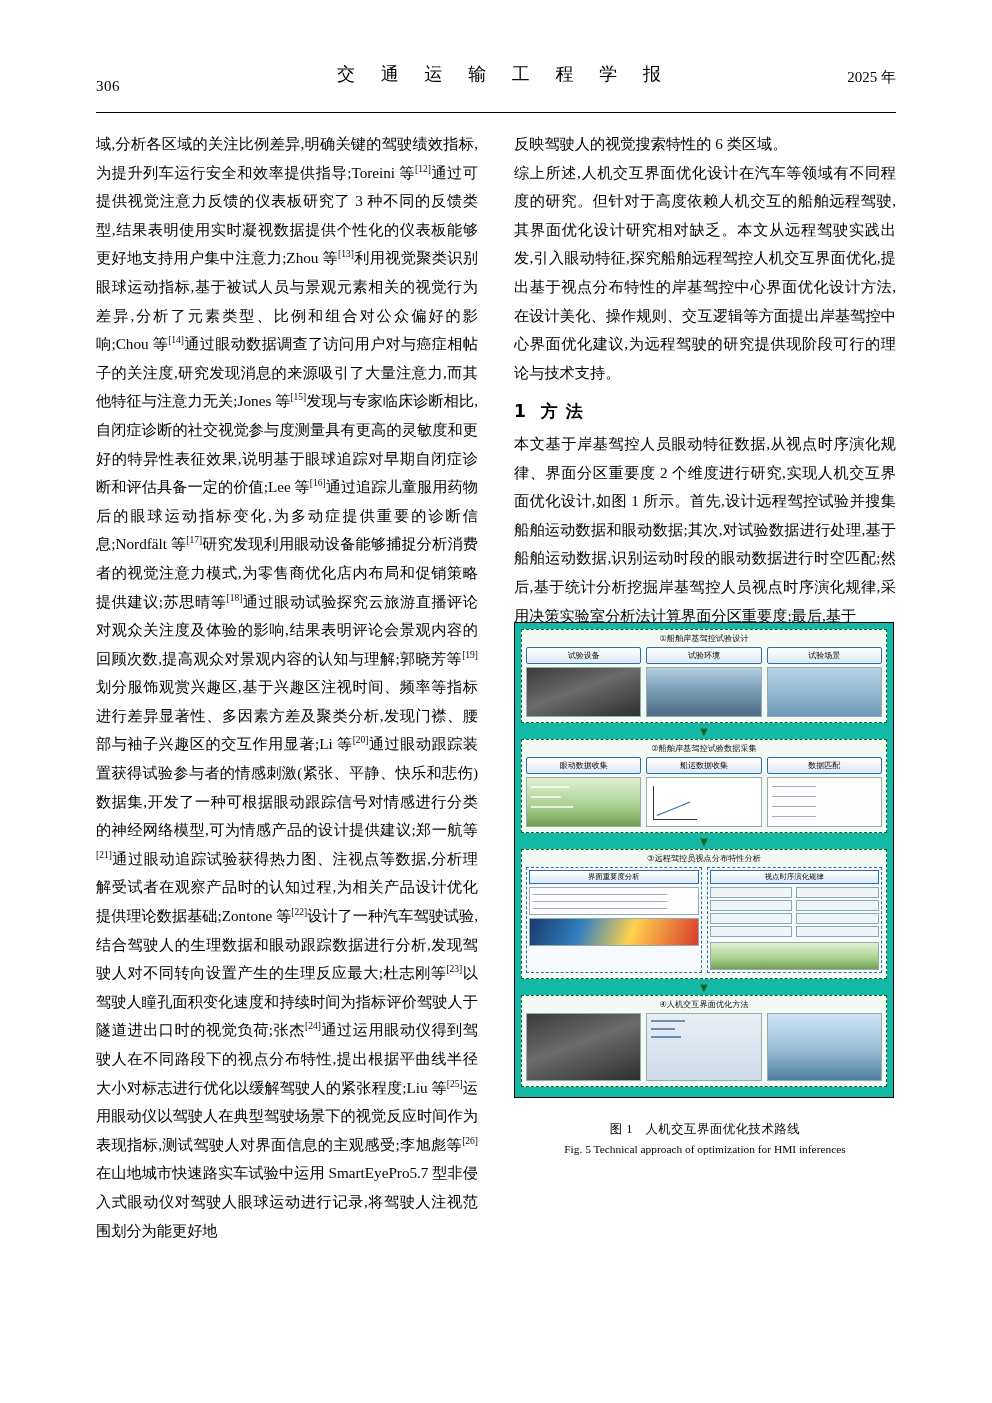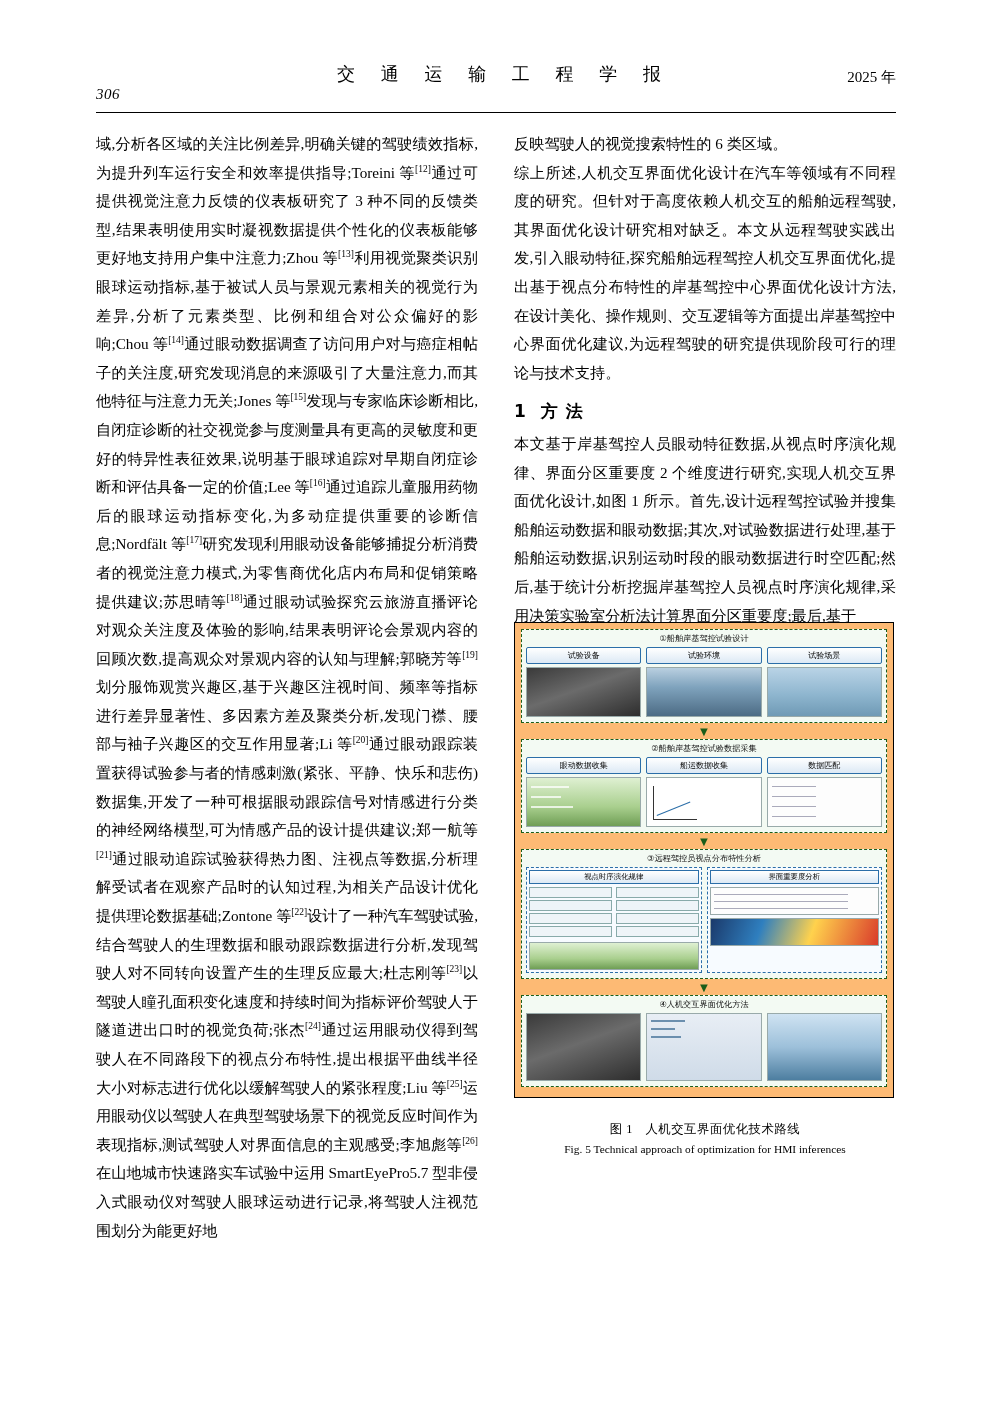--- a/index.html
+++ b/index.html
@@ -33,24 +33,23 @@
     position: absolute;
     left: 96px;
     top: 112px;
     width: 800px;
     height: 1px;
     background: #000;
   }
   .header-page {
     position: absolute;
     left: 0;
-    top: 24px;
+    top: 16px;
     font-size: 15px;
     letter-spacing: 0.5px;
-    font-style: italic;
   }
   .header-title {
     position: absolute;
     left: 8px;
     top: 0;
     width: 800px;
     text-align: center;
     font-size: 18px;
     letter-spacing: 10px;
     font-family: "DejaVu Serif", "Liberation Serif", serif;
@@ -99,21 +98,21 @@
   .figure {
     position: absolute;
     left: 514px;
     top: 622px;
     width: 382px;
   }
   .fig-box {
     width: 380px;
     border: 1px solid #000;
     box-sizing: border-box;
-    background: #fdba74;
+    background: #14b8a6;
     padding: 6px 6px 6px 6px;
   }
   .fig-stage {
     border: 1px dashed #1a5d1a;
     background: #f3faf3;
     margin: 0 0 4px 0;
     padding: 3px 4px 5px 4px;
     box-sizing: border-box;
   }
   .stage-title {
@@ -289,45 +288,45 @@
             <div class="ln" style="left:4px;top:38px;width:44px;height:1px;"></div>
           </div>
         </div>
       </div>
       <div class="arrow">▼</div>
 
       <div class="fig-stage">
         <div class="stage-title">③远程驾控员视点分布特性分析</div>
         <div class="sub-panel">
           <div class="sub-half">
-            <div class="sub-title">视点时序演化规律</div>
-            <div class="mini-list">
-              <div class="mini-col">
-                <div class="mini-item"></div>
-                  <div class="mini-item"></div>
-                  <div class="mini-item"></div>
-                  <div class="mini-item"></div>
-              </div>
-              <div class="mini-col">
-                <div class="mini-item"></div>
-                  <div class="mini-item"></div>
-                  <div class="mini-item"></div>
-                  <div class="mini-item"></div>
-              </div>
-            </div>
-            <div class="thumb t-green" style="height:26px;margin-top:3px;"></div>
-          </div>
-          <div class="sub-half">
             <div class="sub-title">界面重要度分析</div>
             <div class="thumb t-grid" style="height:26px;">
               <div class="ln" style="left:3px;top:6px;width:80%;height:1px;"></div>
               <div class="ln" style="left:3px;top:13px;width:80%;height:1px;"></div>
               <div class="ln" style="left:3px;top:20px;width:80%;height:1px;"></div>
             </div>
             <div class="thumb t-heat" style="height:26px;margin-top:3px;"></div>
+          </div>
+          <div class="sub-half">
+            <div class="sub-title">视点时序演化规律</div>
+            <div class="mini-list">
+              <div class="mini-col">
+                <div class="mini-item"></div>
+                  <div class="mini-item"></div>
+                  <div class="mini-item"></div>
+                  <div class="mini-item"></div>
+              </div>
+              <div class="mini-col">
+                <div class="mini-item"></div>
+                  <div class="mini-item"></div>
+                  <div class="mini-item"></div>
+                  <div class="mini-item"></div>
+              </div>
+            </div>
+            <div class="thumb t-green" style="height:26px;margin-top:3px;"></div>
           </div>
         </div>
       </div>
       <div class="arrow">▼</div>
 
       <div class="fig-stage">
         <div class="stage-title">④人机交互界面优化方法</div>
         <div class="img-row">
           <div class="thumb t-dark" style="height:66px;"></div>
           <div class="thumb t-ui" style="height:66px;">

